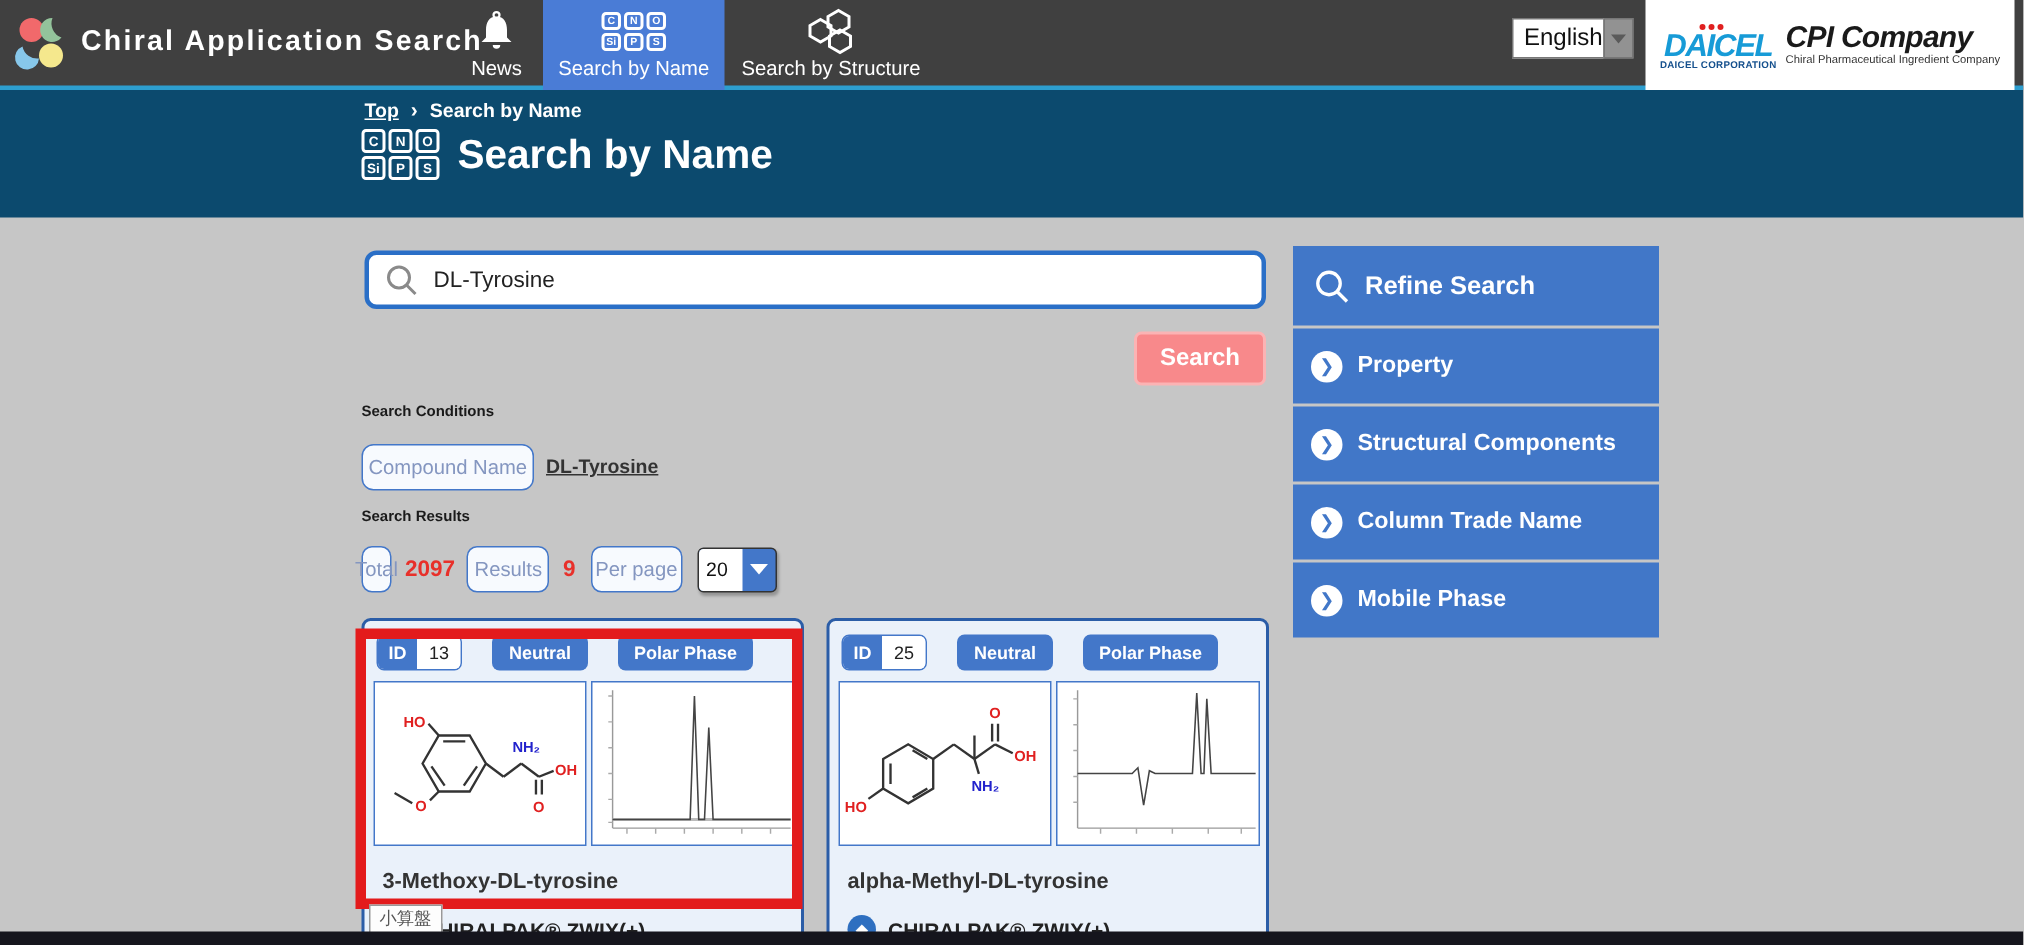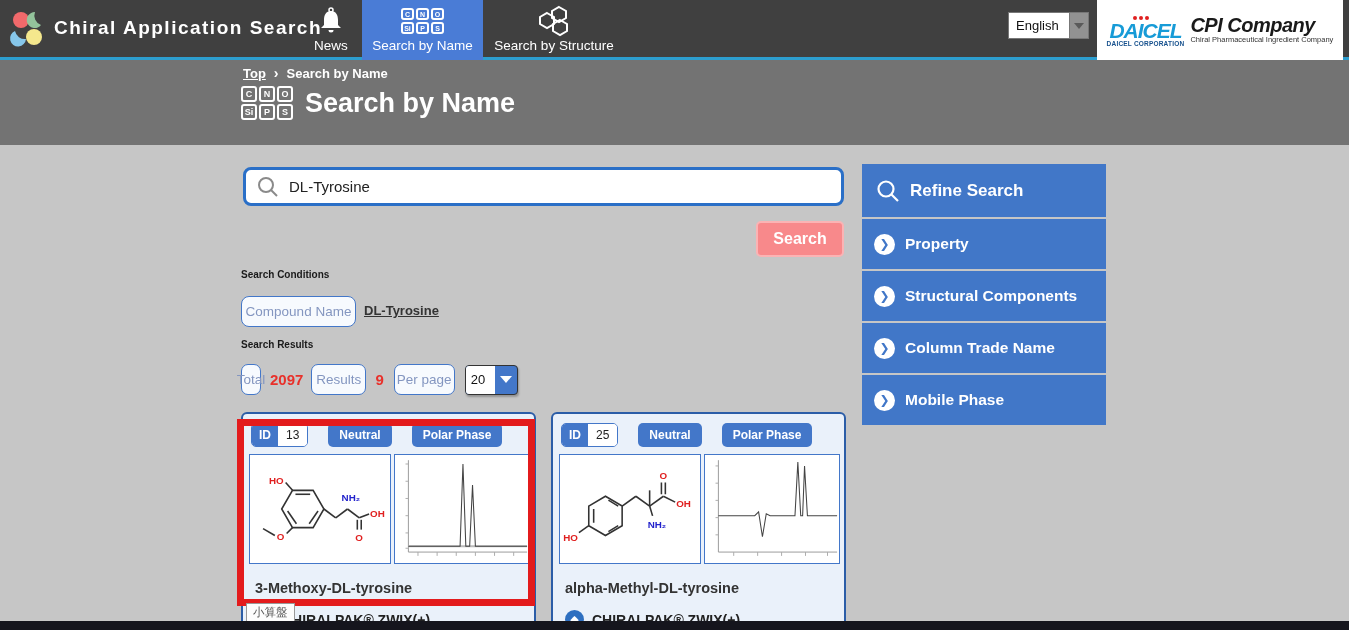--- a/index.html
+++ b/index.html
@@ -16,35 +16,35 @@
   .nav-tab .nav-label { font-size:13.5px; margin-top:-1px; white-space:nowrap; }
   .nav-news { left:300px; width:62px; }
   .nav-name { left:362px; width:121px; background:#4a7cd6; }
   .nav-structure { left:483px; width:142px; }
   .nav-api { left:625px; width:88px; }
   .cno-grid { display:grid; grid-template-columns:repeat(3,1fr); gap:2px; }
   .cno-cell { border:2px solid #fff; border-radius:3px; color:#fff; font-weight:bold; display:flex; align-items:center; justify-content:center; }
   .cno-small .cno-cell { width:13px; height:12px; font-size:7px; }
   .cno-big .cno-cell { width:16px; height:16px; font-size:9px; }
   .lang-wrap { position:absolute; left:1008px; top:12px; display:flex; height:27px; }
-  .lang-box { width:61px; background:#fff; border:1px solid #777; border-right:none; font-size:13px; color:#111; display:flex; align-items:center; padding-left:7px; }
+  .lang-box { width:61px; background:#fff; border:1px solid #777; border-right:none; font-size:16px; color:#111; display:flex; align-items:center; padding-left:7px; }
   .lang-arrow { width:20px; background:#929292; border:1px solid #777; display:flex; align-items:center; justify-content:center; }
   .tri-down-dark { width:0; height:0; border-left:5px solid transparent; border-right:5px solid transparent; border-top:6px solid #5a5a5a; }
   .brand-box { position:absolute; left:1097px; top:0; width:246px; height:60px; background:#fff; display:flex; align-items:center; justify-content:center; gap:6px; }
   .daicel-col { position:relative; text-align:center; padding-top:8px; }
   .daicel-dots { position:absolute; top:2px; left:26px; display:flex; gap:2px; }
   .daicel-dots i { width:4px; height:4px; border-radius:50%; background:#e02020; }
   .daicel-name { color:#179bd7; font-size:21px; font-weight:bold; font-style:italic; letter-spacing:-1px; line-height:18px; }
   .daicel-corp { color:#15508d; font-size:6.5px; font-weight:bold; letter-spacing:.2px; }
   .cpi-col { text-align:left; }
   .cpi-name { color:#1a1a1a; font-size:20px; font-weight:bold; font-style:italic; letter-spacing:-.5px; line-height:19px; }
   .cpi-sub { color:#333; font-size:7.5px; }
 
   
-  .banner { position:absolute; left:0; top:60px; width:1349px; height:85px; background:#737373; }
+  .banner { position:absolute; left:0; top:60px; width:1349px; height:85px; background:#0c4a6e; }
   .breadcrumb { position:absolute; left:243px; top:5px; color:#fff; font-size:13px; font-weight:bold; display:flex; align-items:center; gap:8px; }
   .crumb-home { text-decoration:underline; cursor:pointer; }
   .crumb-sep { font-size:14px; }
   .banner-title-row { position:absolute; left:241px; top:26px; display:flex; align-items:center; gap:12px; }
   .banner-title { color:#fff; font-size:27px; font-weight:bold; }
 
   
   .search-input-wrap { position:absolute; left:243px; top:167px; width:601px; height:39px; background:#fff; border:3px solid #2a6fc7; border-radius:8px; display:flex; align-items:center; }
   .search-input-wrap svg { margin-left:10px; }
   .search-input { border:none; outline:none; flex:1; height:100%; font-size:15px; color:#222; padding-left:9px; font-family:inherit; background:transparent; }

